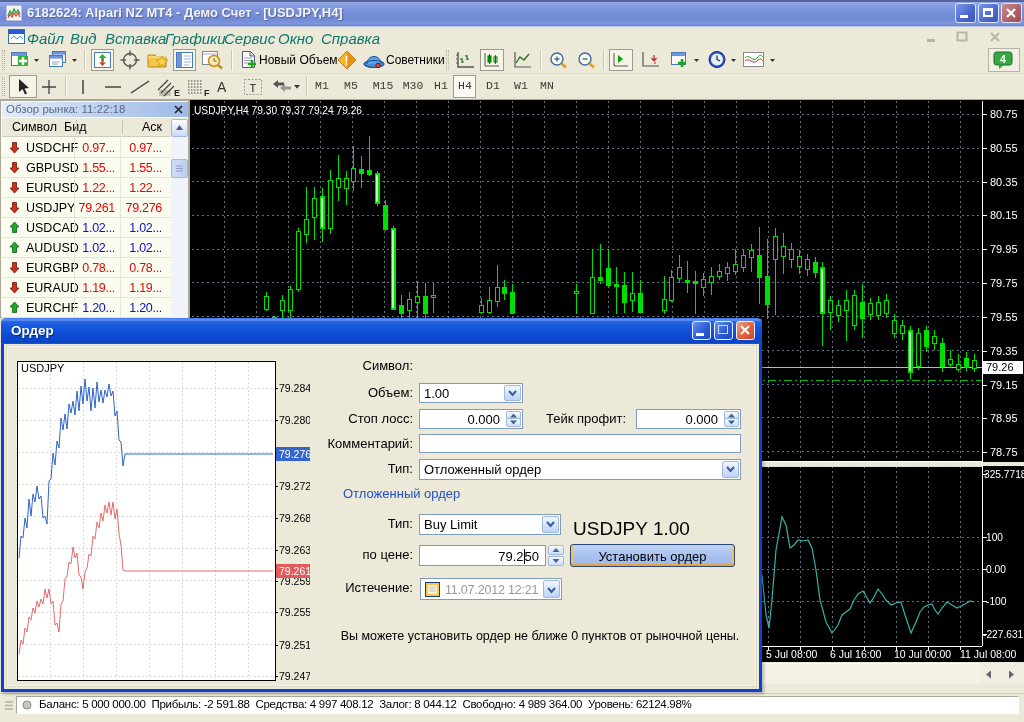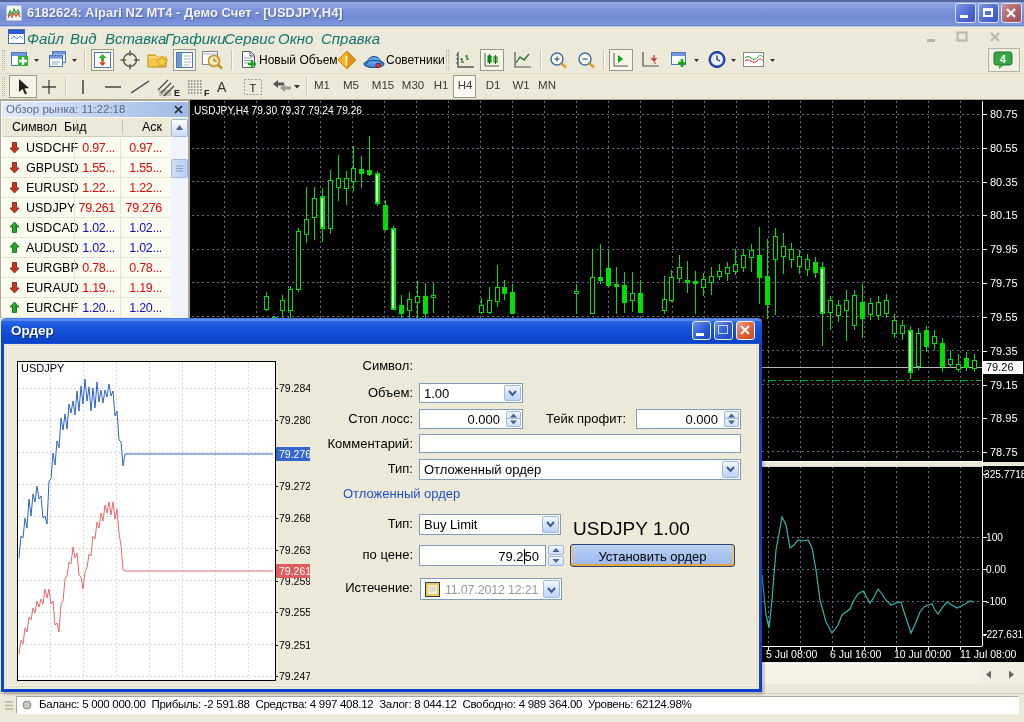--- a/index.html
+++ b/index.html
@@ -6,21 +6,21 @@
 .titlebar{left:0;top:0;width:1024px;height:26px;background:linear-gradient(180deg,#a7b7e8 0%,#8ea4e4 14%,#7b93dc 40%,#7089d4 70%,#7f96dc 92%,#6b82c8 100%);}
 .titlebar .ttext{position:absolute;left:27px;top:5px;color:#f4f4f8;font-size:13px;font-weight:bold;text-shadow:1px 1px 1px rgba(40,50,90,.45);}
 .wbtn{position:absolute;top:3px;width:21px;height:20px;border-radius:3px;border:1px solid #dde4f6;}
 .menubar{left:0;top:26px;width:1024px;height:20px;background:#ece9d8;border-top:1px solid #b8c4e8;}
 .menubar span{position:absolute;top:3px;font-size:15px;color:#0f766e;font-style:italic;}
 .tb1{left:0;top:46px;width:1024px;height:28px;background:#ece9d8;border-bottom:1px solid #e0dcc8;}
 .tb2{left:0;top:74px;width:1024px;height:26px;background:#ece9d8;border-bottom:1px solid #aca899;}
 .grip{position:absolute;width:3px;border-left:1px dotted #b5b2a0;border-right:1px dotted #b5b2a0;}
 .sep{position:absolute;width:2px;border-left:1px solid #c9c5b2;border-right:1px solid #fbfaf3;}
 .pressed{background:#f6f4e7;border:1px solid #9d9a8a;}
-.tftxt{position:absolute;font-size:11.5px;color:#3c3a34;top:5px;width:30px;text-align:center;}
+.tftxt{position:absolute;font-size:11.5px;color:#3c3a34;top:5px;width:30px;text-align:center;font-family:Liberation Mono, monospace;}
 .mw{left:0;top:100px;width:190px;height:218px;background:#f9fcee;}
 .dlg{left:1px;top:344px;width:761px;height:348px;background:#ece9d8;border:3px solid #0f41ce;border-top:none;box-shadow:2px 2px 3px rgba(0,0,0,.25);}
 .dlgtitle{position:absolute;left:-3px;top:-26px;width:761px;height:26px;background:linear-gradient(180deg,#4a80f0 0%,#2b67e8 10%,#1556dc 35%,#0d4ad2 70%,#0a44c4 94%,#1d5ad8 100%);border-radius:5px 5px 0 0;}
 .dlgtitle .dtext{position:absolute;left:10px;top:5px;color:#fff;font-weight:bold;font-size:13.5px;text-shadow:1px 1px 1px #05287a;}
 .dbtn{position:absolute;top:3px;width:19px;height:19px;border-radius:3px;border:1px solid #eef2fc;}
 .field{position:absolute;background:#fff;border:1px solid #7f9db9;font-size:13px;color:#000;}
 .flabel{position:absolute;font-size:13px;color:#000;text-align:right;height:16px;}
 .combobtn{position:absolute;right:1px;top:1px;width:17px;background:linear-gradient(180deg,#f2f7fd 0%,#d7e5fb 50%,#bcd2f8 100%);border:1px solid #a0b8dc;border-radius:2px;}
 .spinb{position:absolute;width:15px;background:linear-gradient(180deg,#f4f8fe,#cfdffa);border:1px solid #a0b8dc;border-radius:2px;}
 .statusbar{left:0;top:693px;width:1024px;height:23px;background:#ece9d8;border-top:1px solid #cfccbc;}
@@ -633,12 +633,13 @@
         <rect x="3" y="3" width="9" height="9" fill="#f6f2e4"></rect>
         <path d="M4 5 h7 M4 7 h7 M4 9 h7" stroke="#ccc8b8"></path>
       </svg>
       <span style="position:absolute;left:24px;top:4px;color:#9a9a94;font-size:12.5px;letter-spacing:-0.2px">11.07.2012 12:21</span>
       <div class="combobtn" style="height:18px">
         <svg width="15" height="18">
           <path d="M4 7 l3.5 4 3.5-4" stroke="#3a5a9c" stroke-width="2" fill="none"></path>
         </svg>
       </div>
     </div>
+    <div style="position:absolute;left:536px;top:285px;transform:translateX(-50%);white-space:nowrap;font-size:12.5px;color:#000">Вы можете установить ордер не ближе 0 пунктов от рыночной цены.</div>
   </div>
 </body></html>

